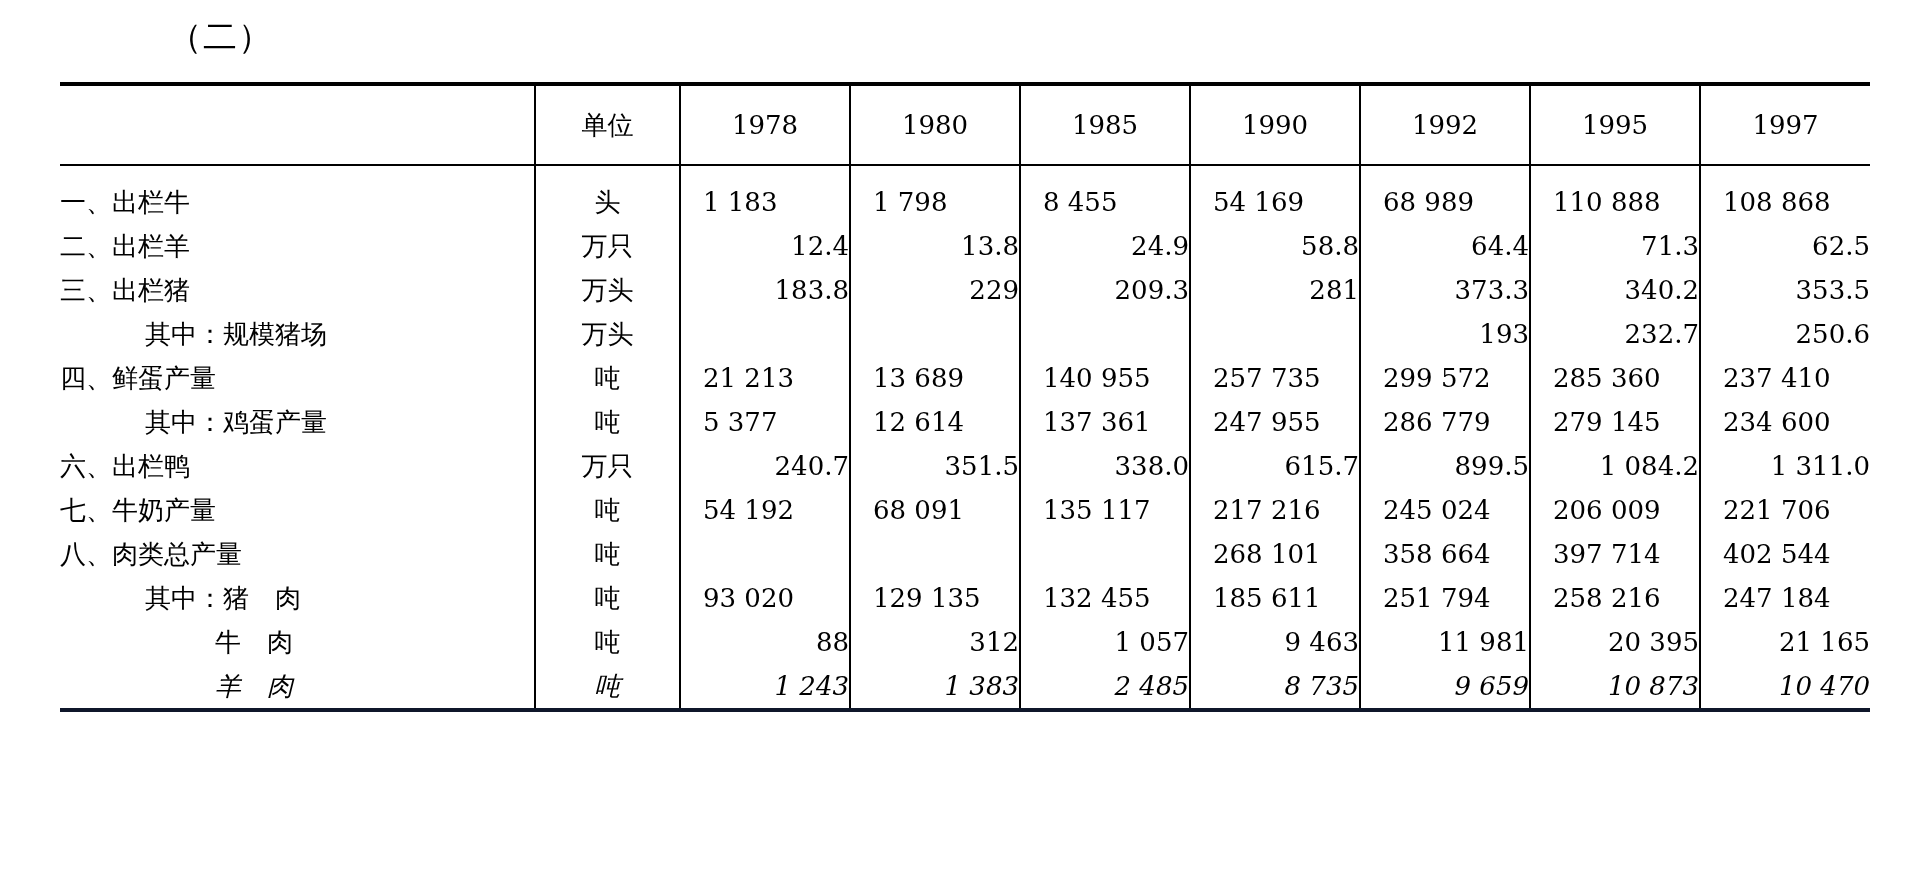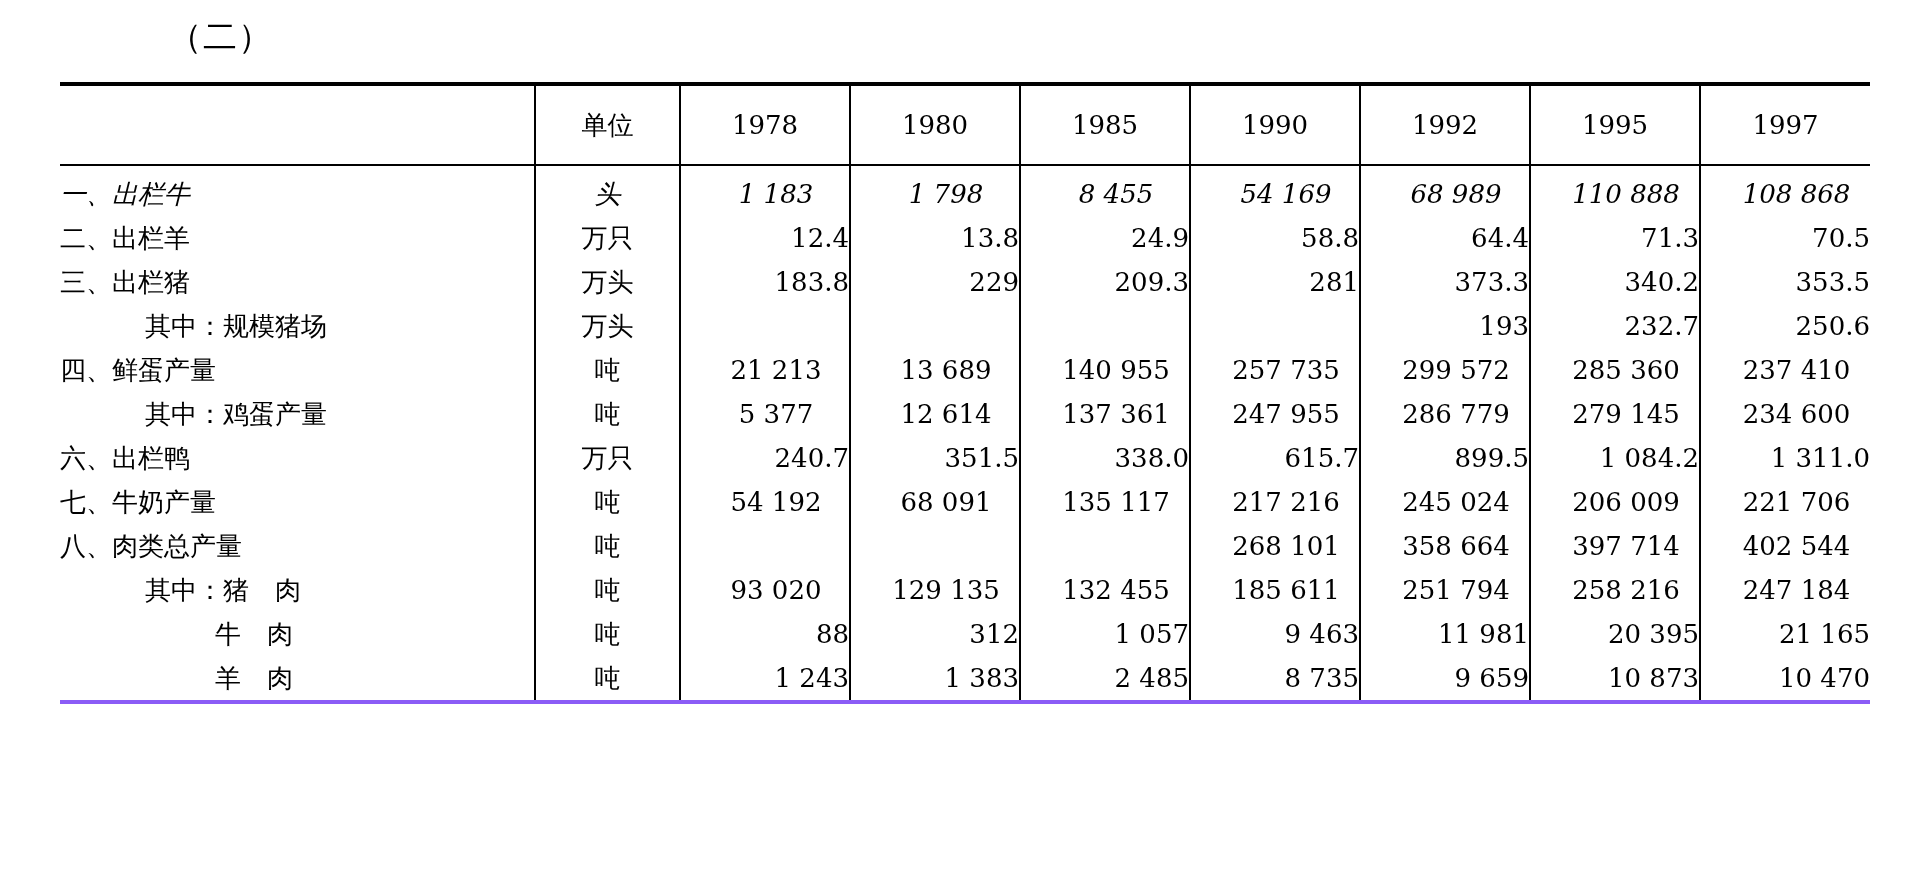--- a/index.html
+++ b/index.html
@@ -61,21 +61,22 @@
   }
   .thead-row th { font-size: 27px; }
 
   .rule-top {
     border-top: 4px solid #000;
   }
   .rule-mid {
     border-top: 2px solid #000;
   }
   .rule-bottom {
-    border-bottom: 4px solid #8b5cf6;
+    border-bottom: 4px solid #0f172a;
+    font-style: italic;
   }
 
   tbody td {
     height: 44px;
   }
   td.label {
     text-align: left;
     padding-left: 52px;
     font-size: 27px;
     white-space: pre;
@@ -87,24 +88,24 @@
     font-size: 27px;
     font-weight: bold;
   }
   td.num {
     text-align: right;
     padding-right: 14px;
     font-size: 27px;
     font-variant-numeric: tabular-nums;
   }
   td.num.left {
-    text-align: center;
+    text-align: left;
     padding-left: 22px;
   }
-  tbody tr:first-child td { padding-top: 6px; font-style: italic; }
+  tbody tr:first-child td { padding-top: 14px; }
 </style>
 </head>
 <body>
 
 <div class="page">
 
   <div class="section-label">（二）</div>
 
   <div class="table-wrap">
     <table class="stat">
@@ -146,21 +147,21 @@
           </tr>
           <tr>
             <td class="label">二、出栏羊</td>
             <td class="unit vline">万只</td>
             <td class="num vline">12.4</td>
             <td class="num vline">13.8</td>
             <td class="num vline">24.9</td>
             <td class="num vline">58.8</td>
             <td class="num vline">64.4</td>
             <td class="num vline">71.3</td>
-            <td class="num vline">70.5</td>
+            <td class="num vline">62.5</td>
           </tr>
           <tr>
             <td class="label">三、出栏猪</td>
             <td class="unit vline">万头</td>
             <td class="num vline">183.8</td>
             <td class="num vline">229</td>
             <td class="num vline">209.3</td>
             <td class="num vline">281</td>
             <td class="num vline">373.3</td>
             <td class="num vline">340.2</td>

